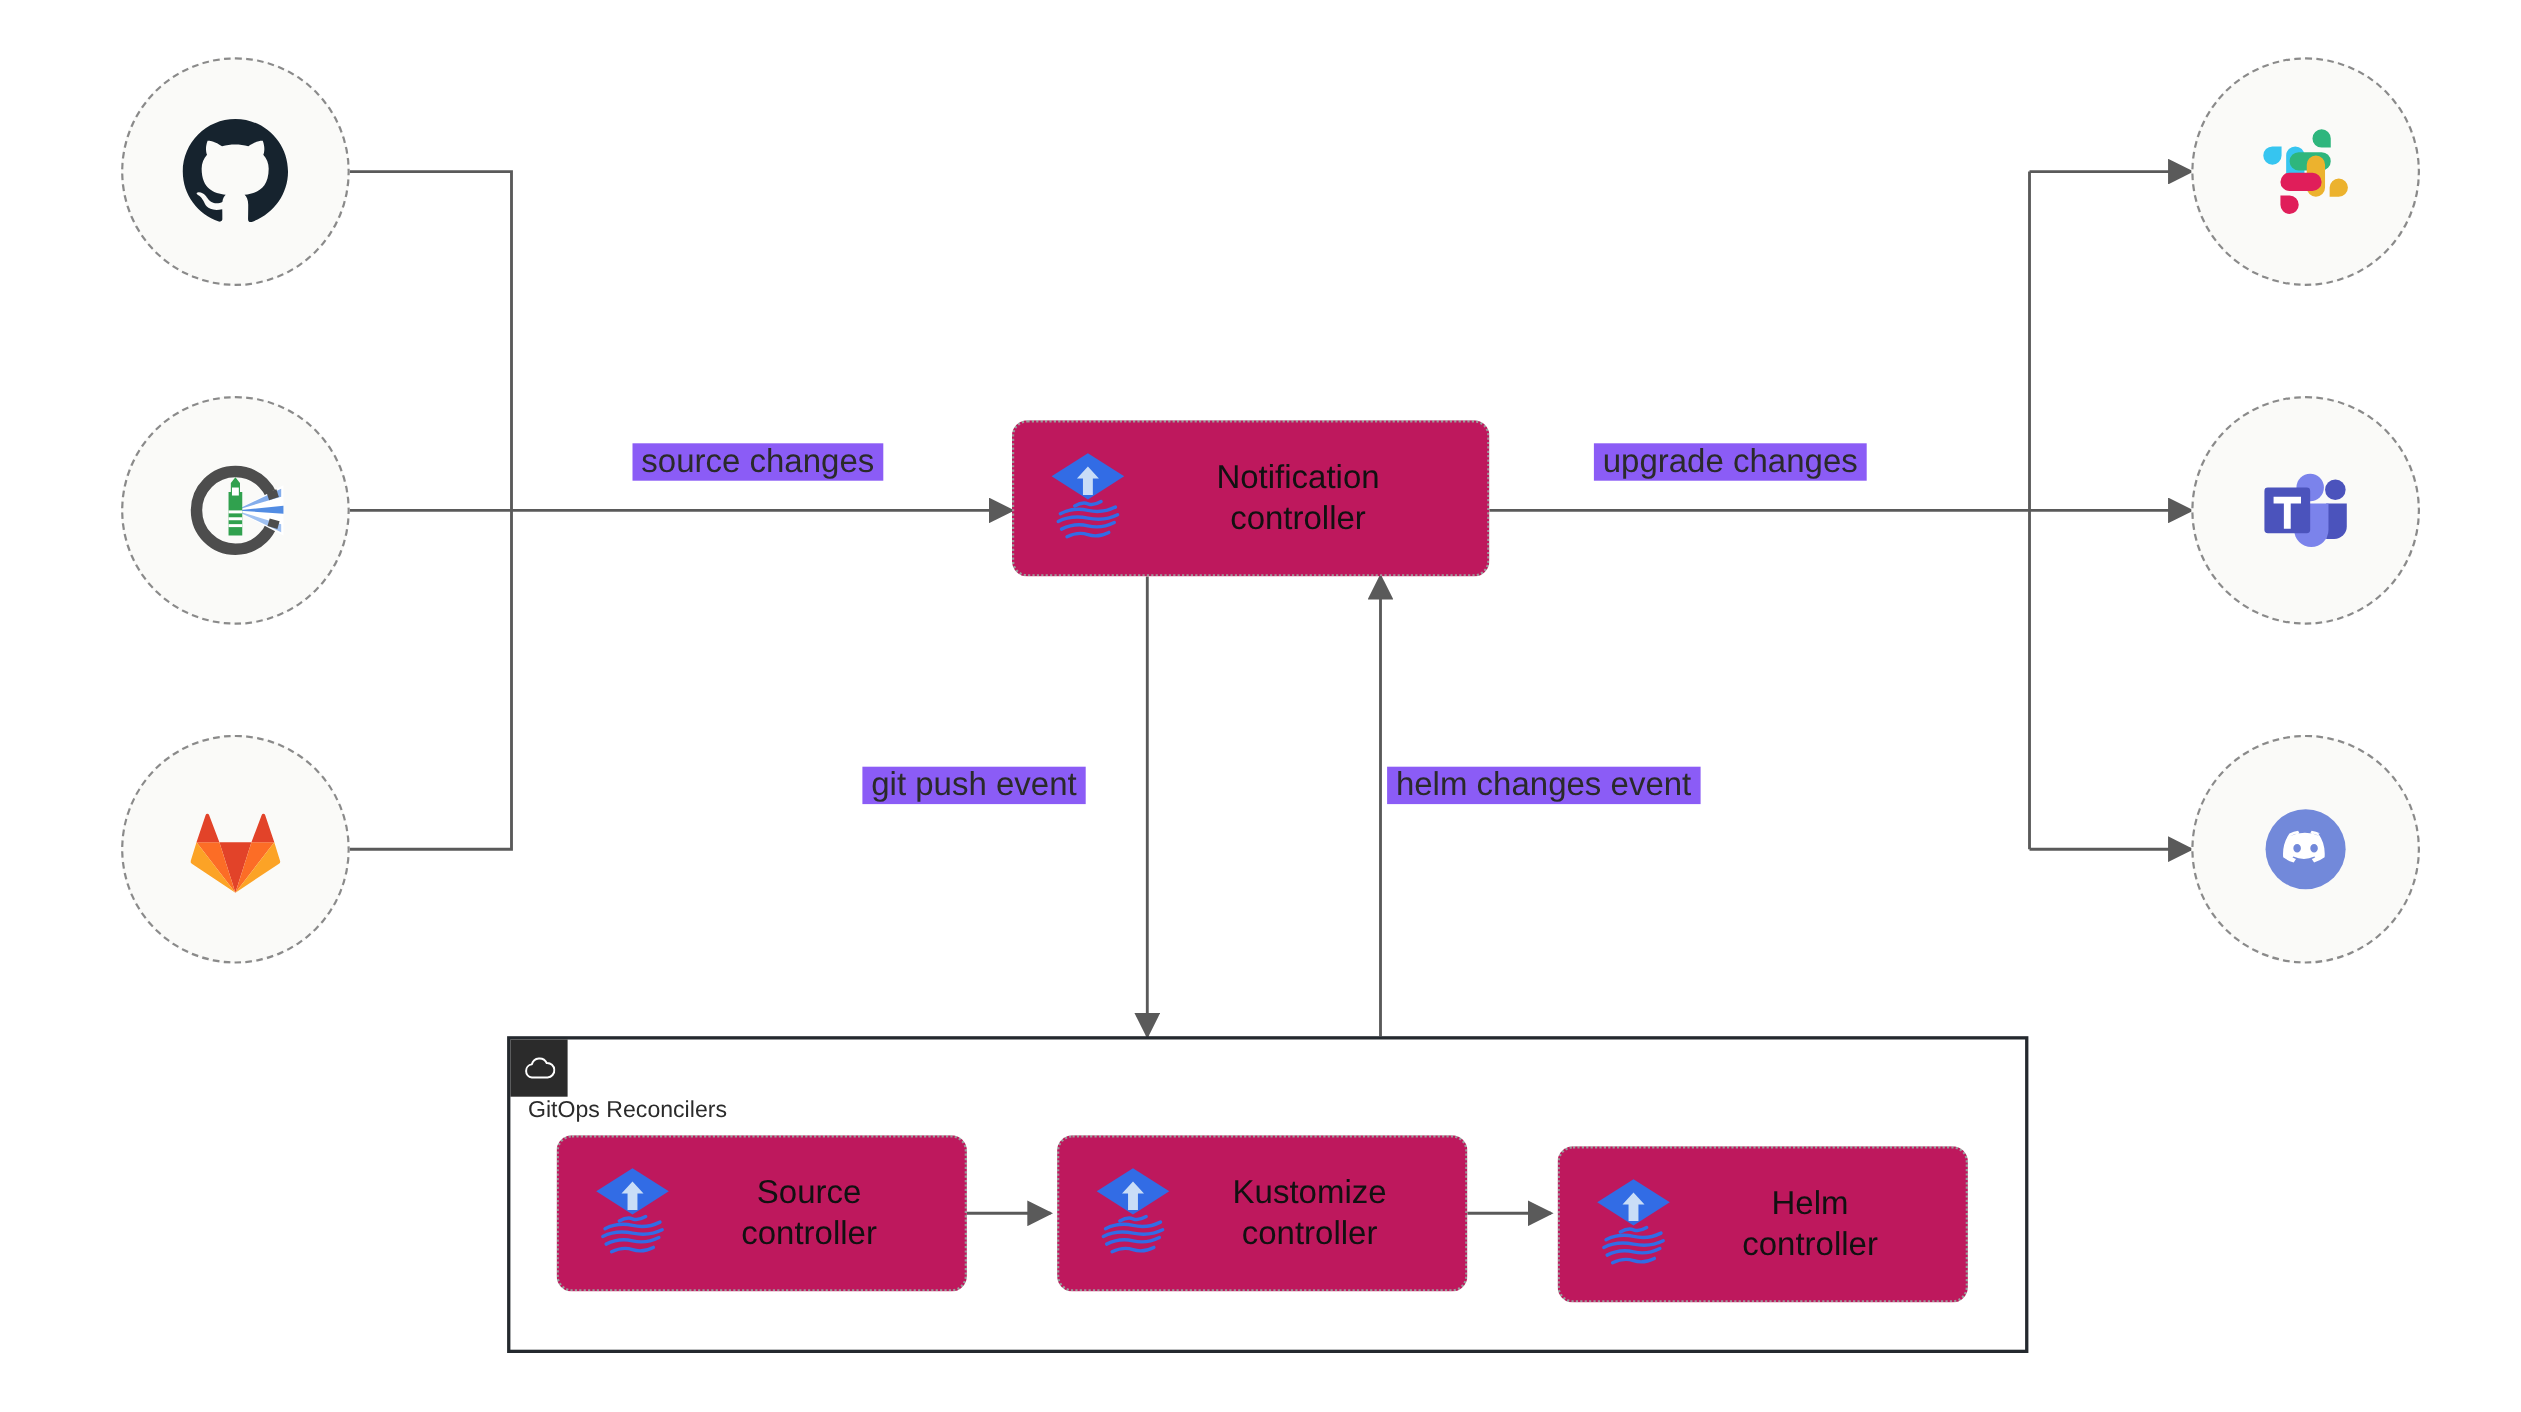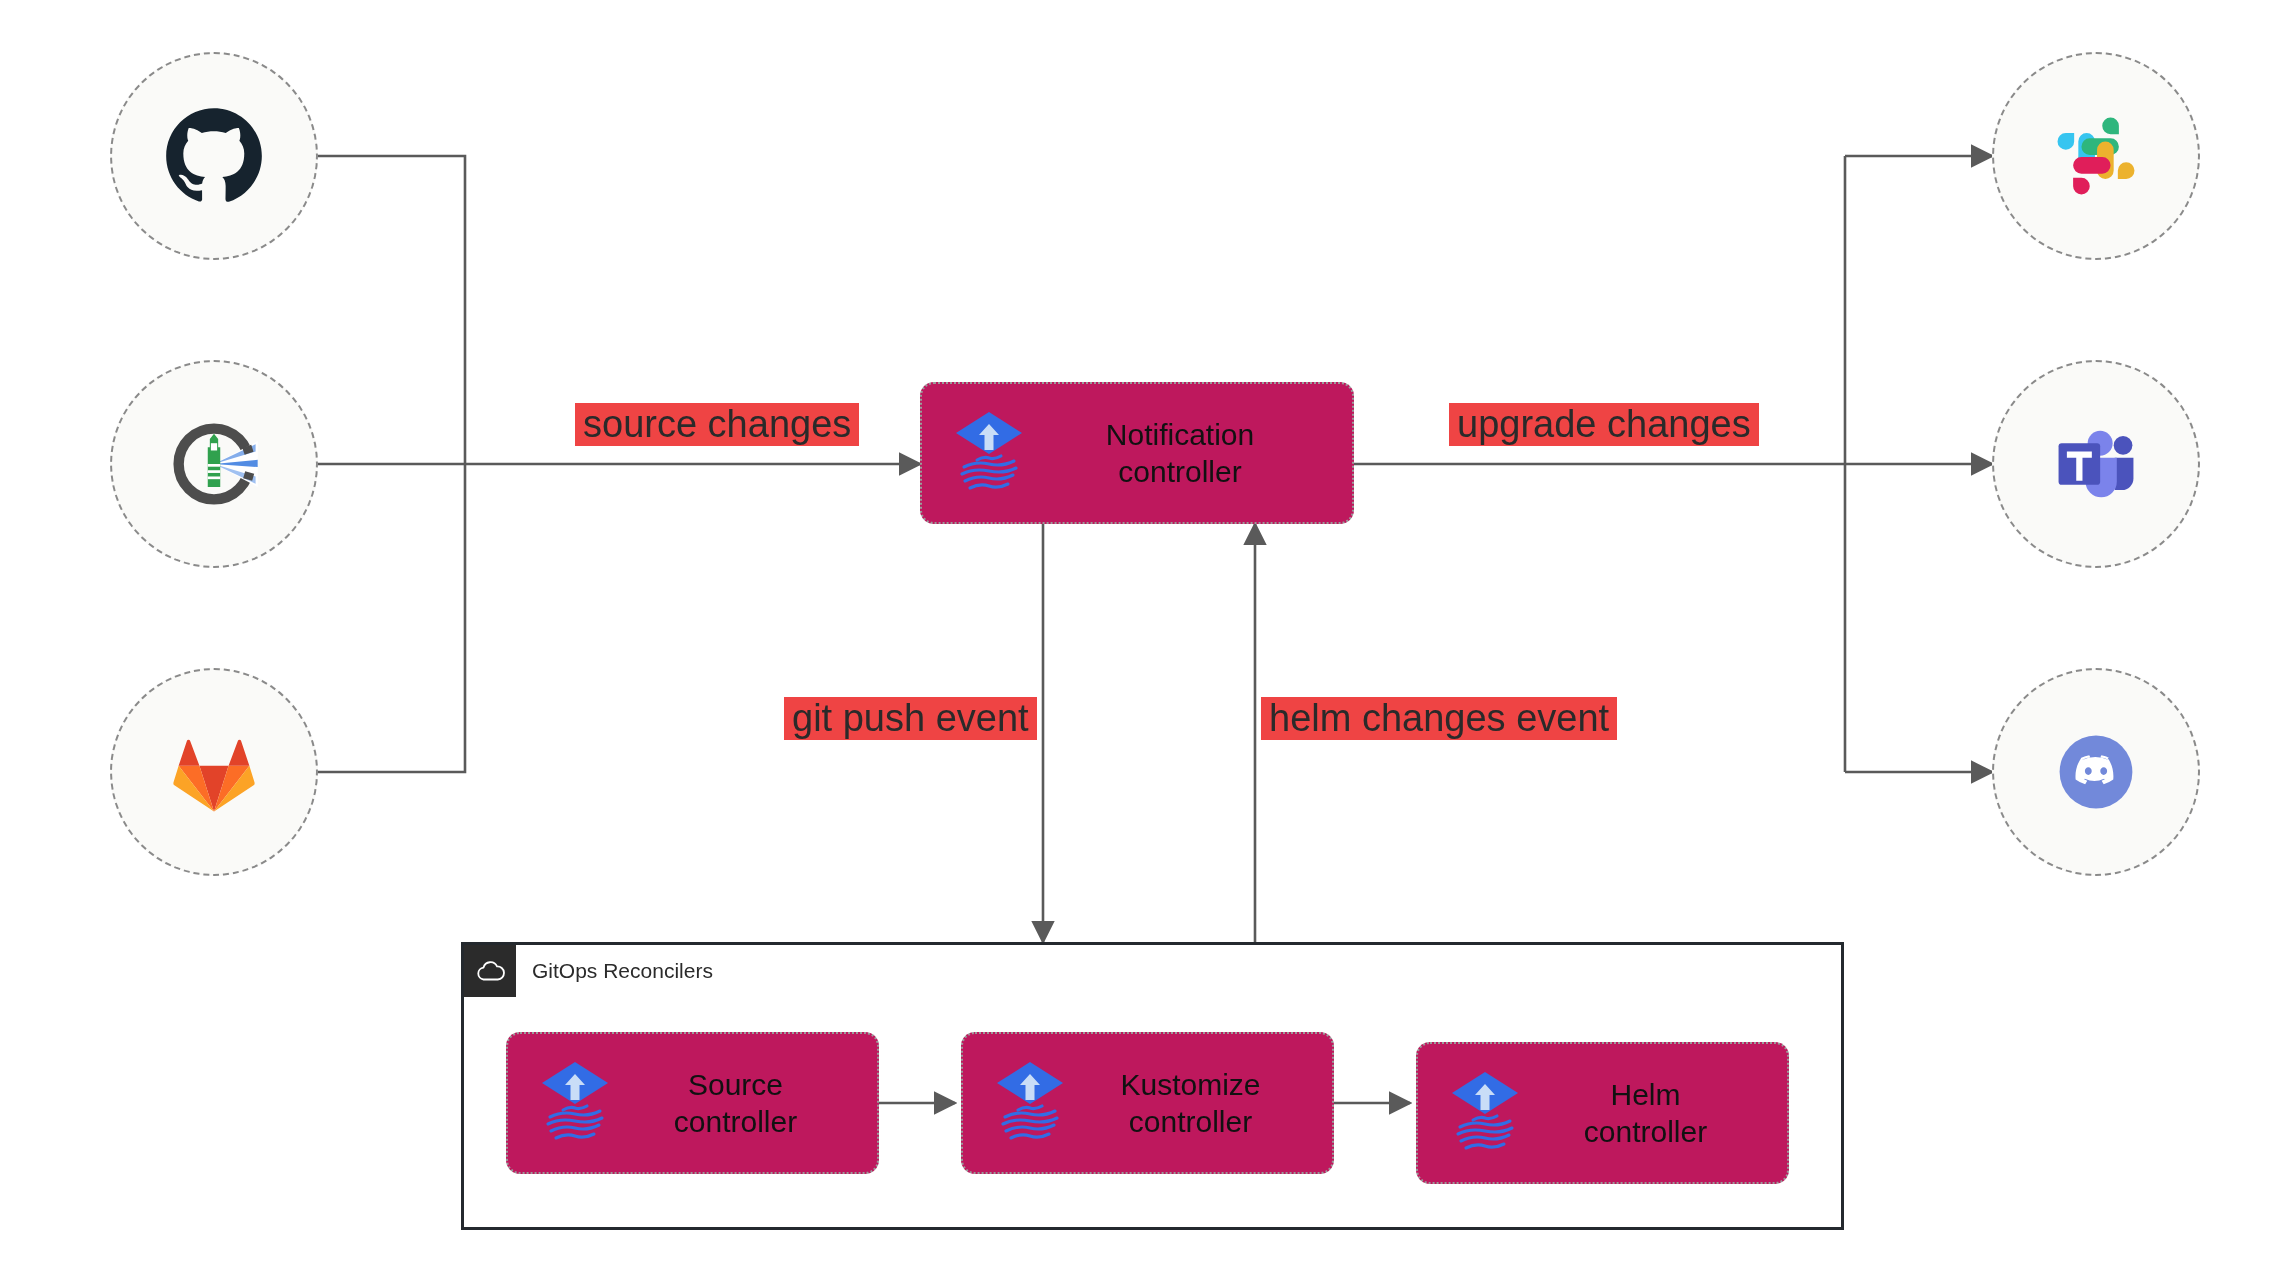--- a/index.html
+++ b/index.html
@@ -81,45 +81,46 @@
     border: 3px solid #24292e;
     background: transparent;
     box-sizing: border-box;
   }
   #gitops-header {
     position: absolute;
     left: 0;
     top: 0;
     height: 52px;
     display: flex;
-    align-items: center;
+    align-items: flex-start;
+    flex-direction: column;
   }
   #gitops-badge {
     width: 52px;
     height: 52px;
     background: #2b2b2b;
     display: flex;
     align-items: center;
     justify-content: center;
     flex: 0 0 auto;
   }
   #gitops-title {
     font-size: 21px;
     color: #2b2b2b;
     margin-left: 16px;
     white-space: nowrap;
   }
 
   
   .edge-label {
     position: absolute;
-    font-size: 38px;
+    font-size: 30px;
     color: #2a2a2a;
     white-space: nowrap;
-    background: #ef4444;
+    background: #8b5cf6;
     padding: 0 8px;
   }
 </style>
 </head>
 <body>
 
 <div id="canvas">
 
   <svg id="wires" viewBox="0 0 2292 1284" xmlns="http://www.w3.org/2000/svg">
     <defs>

